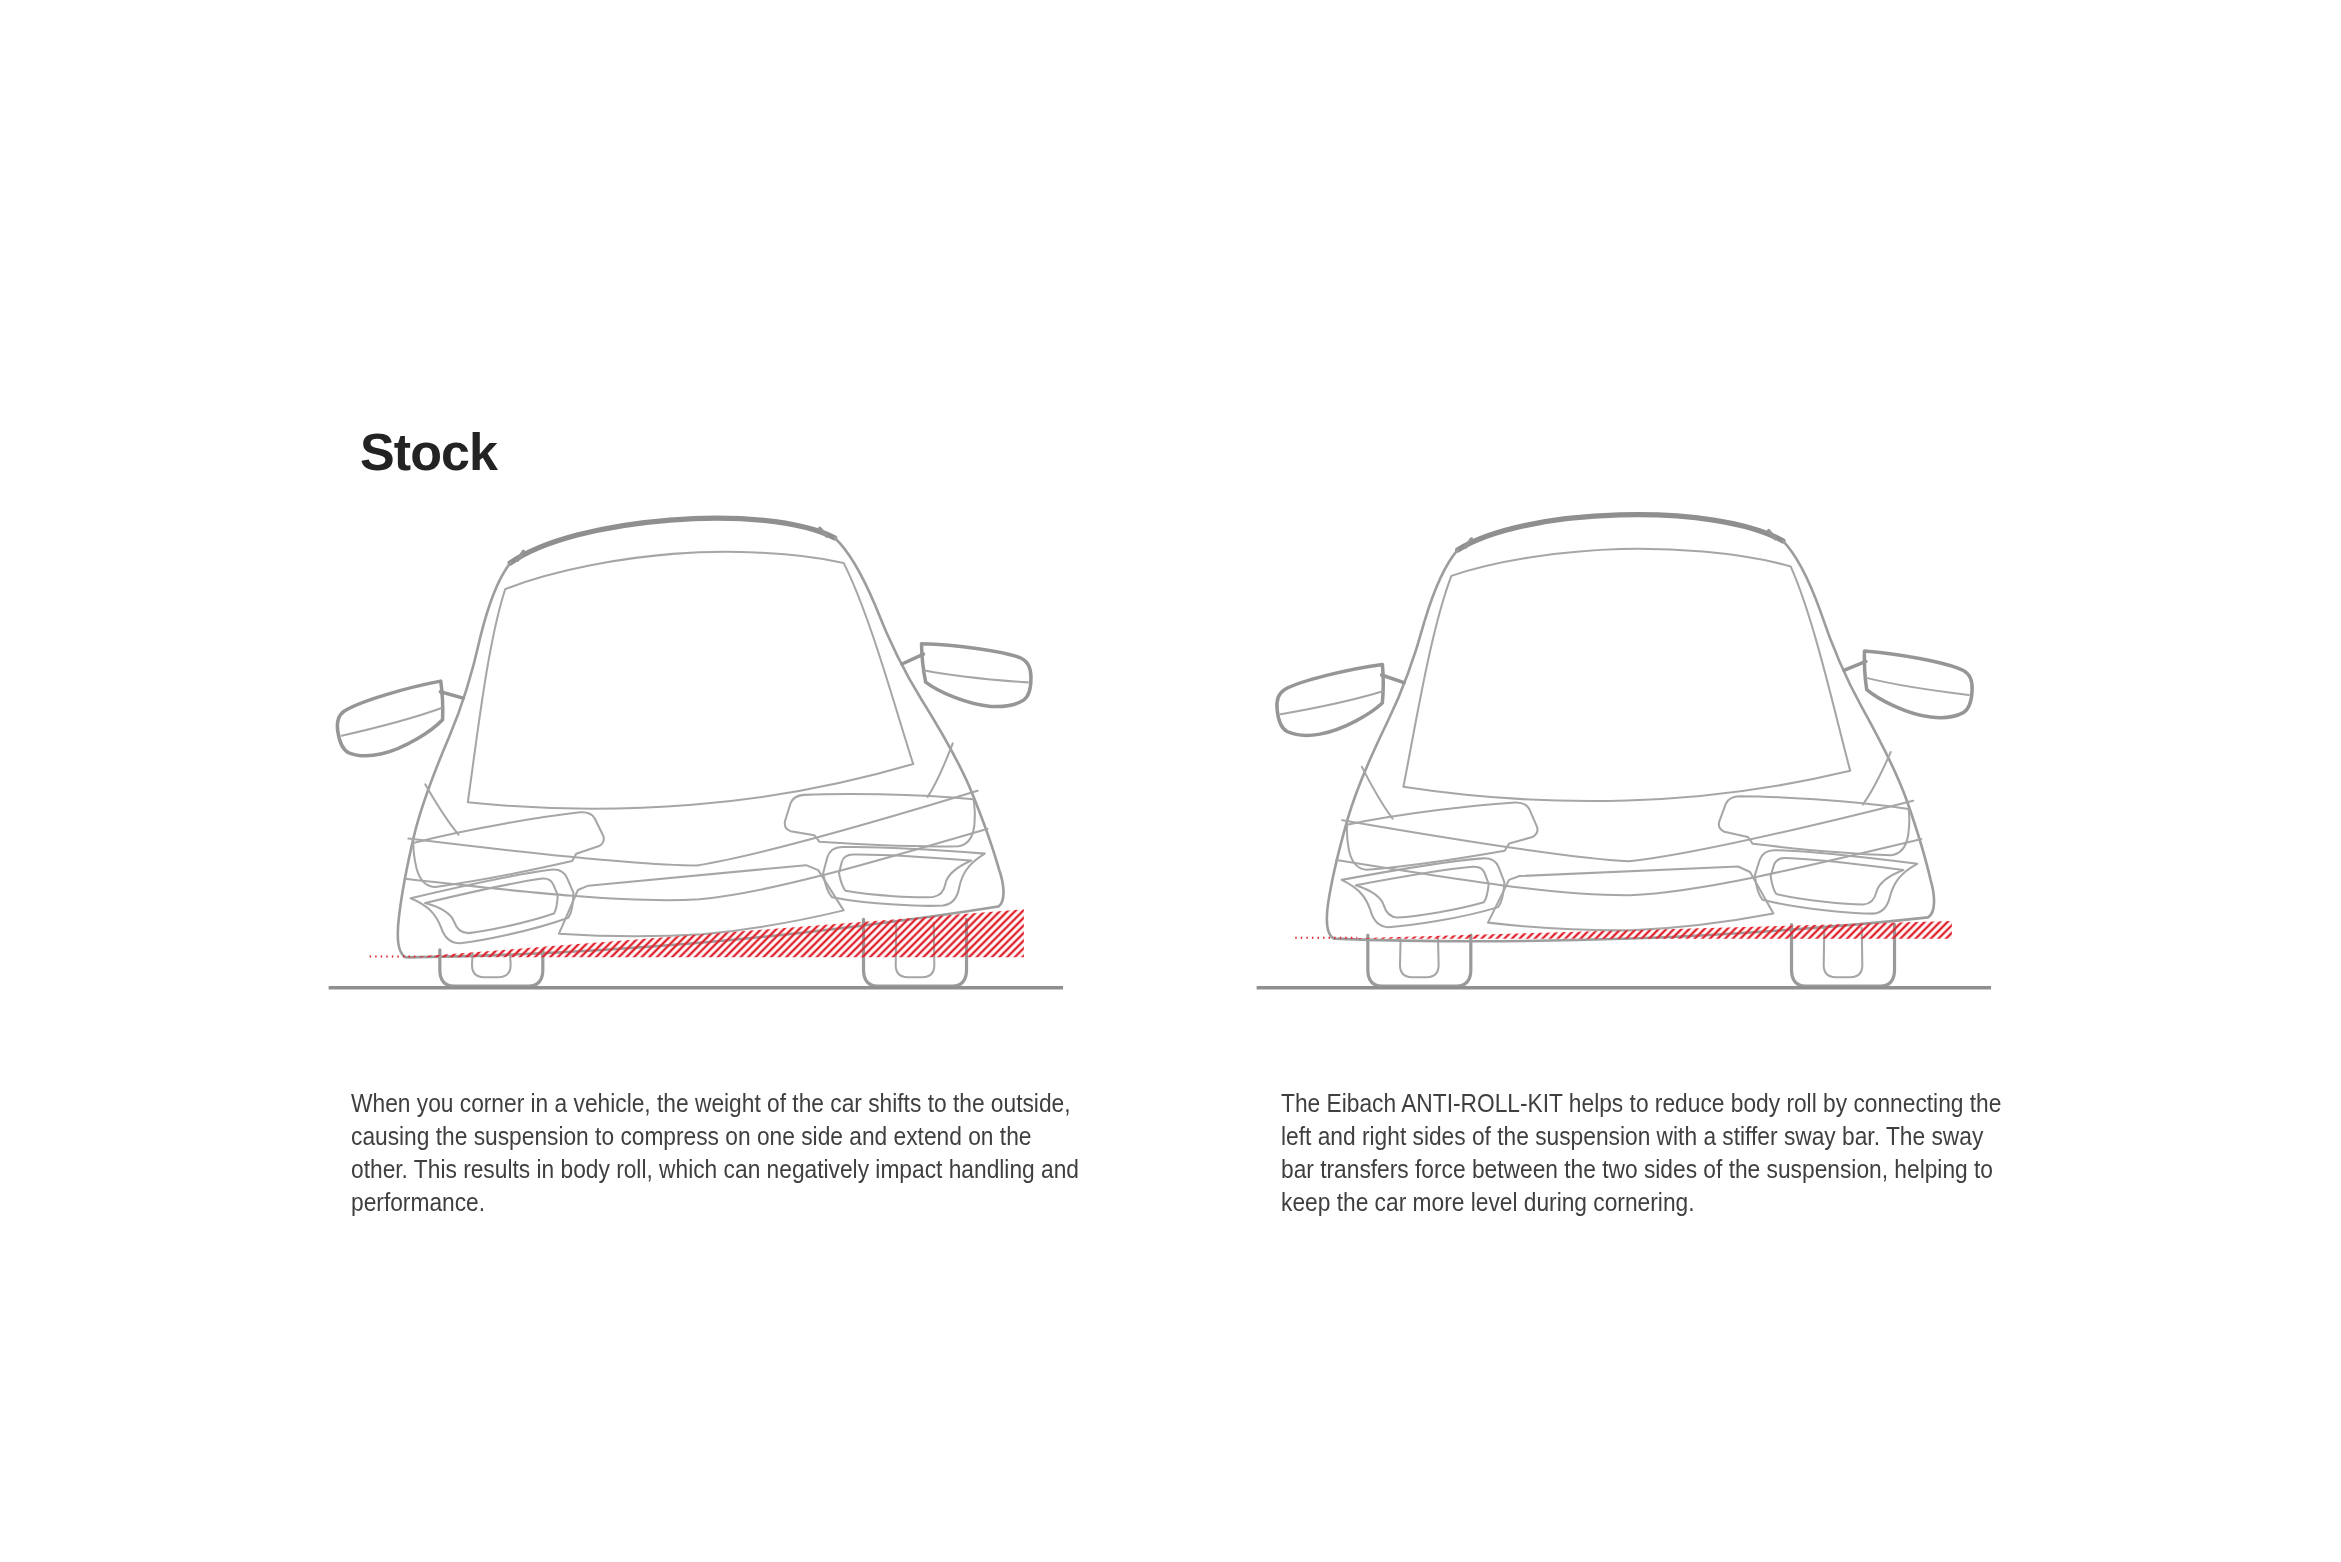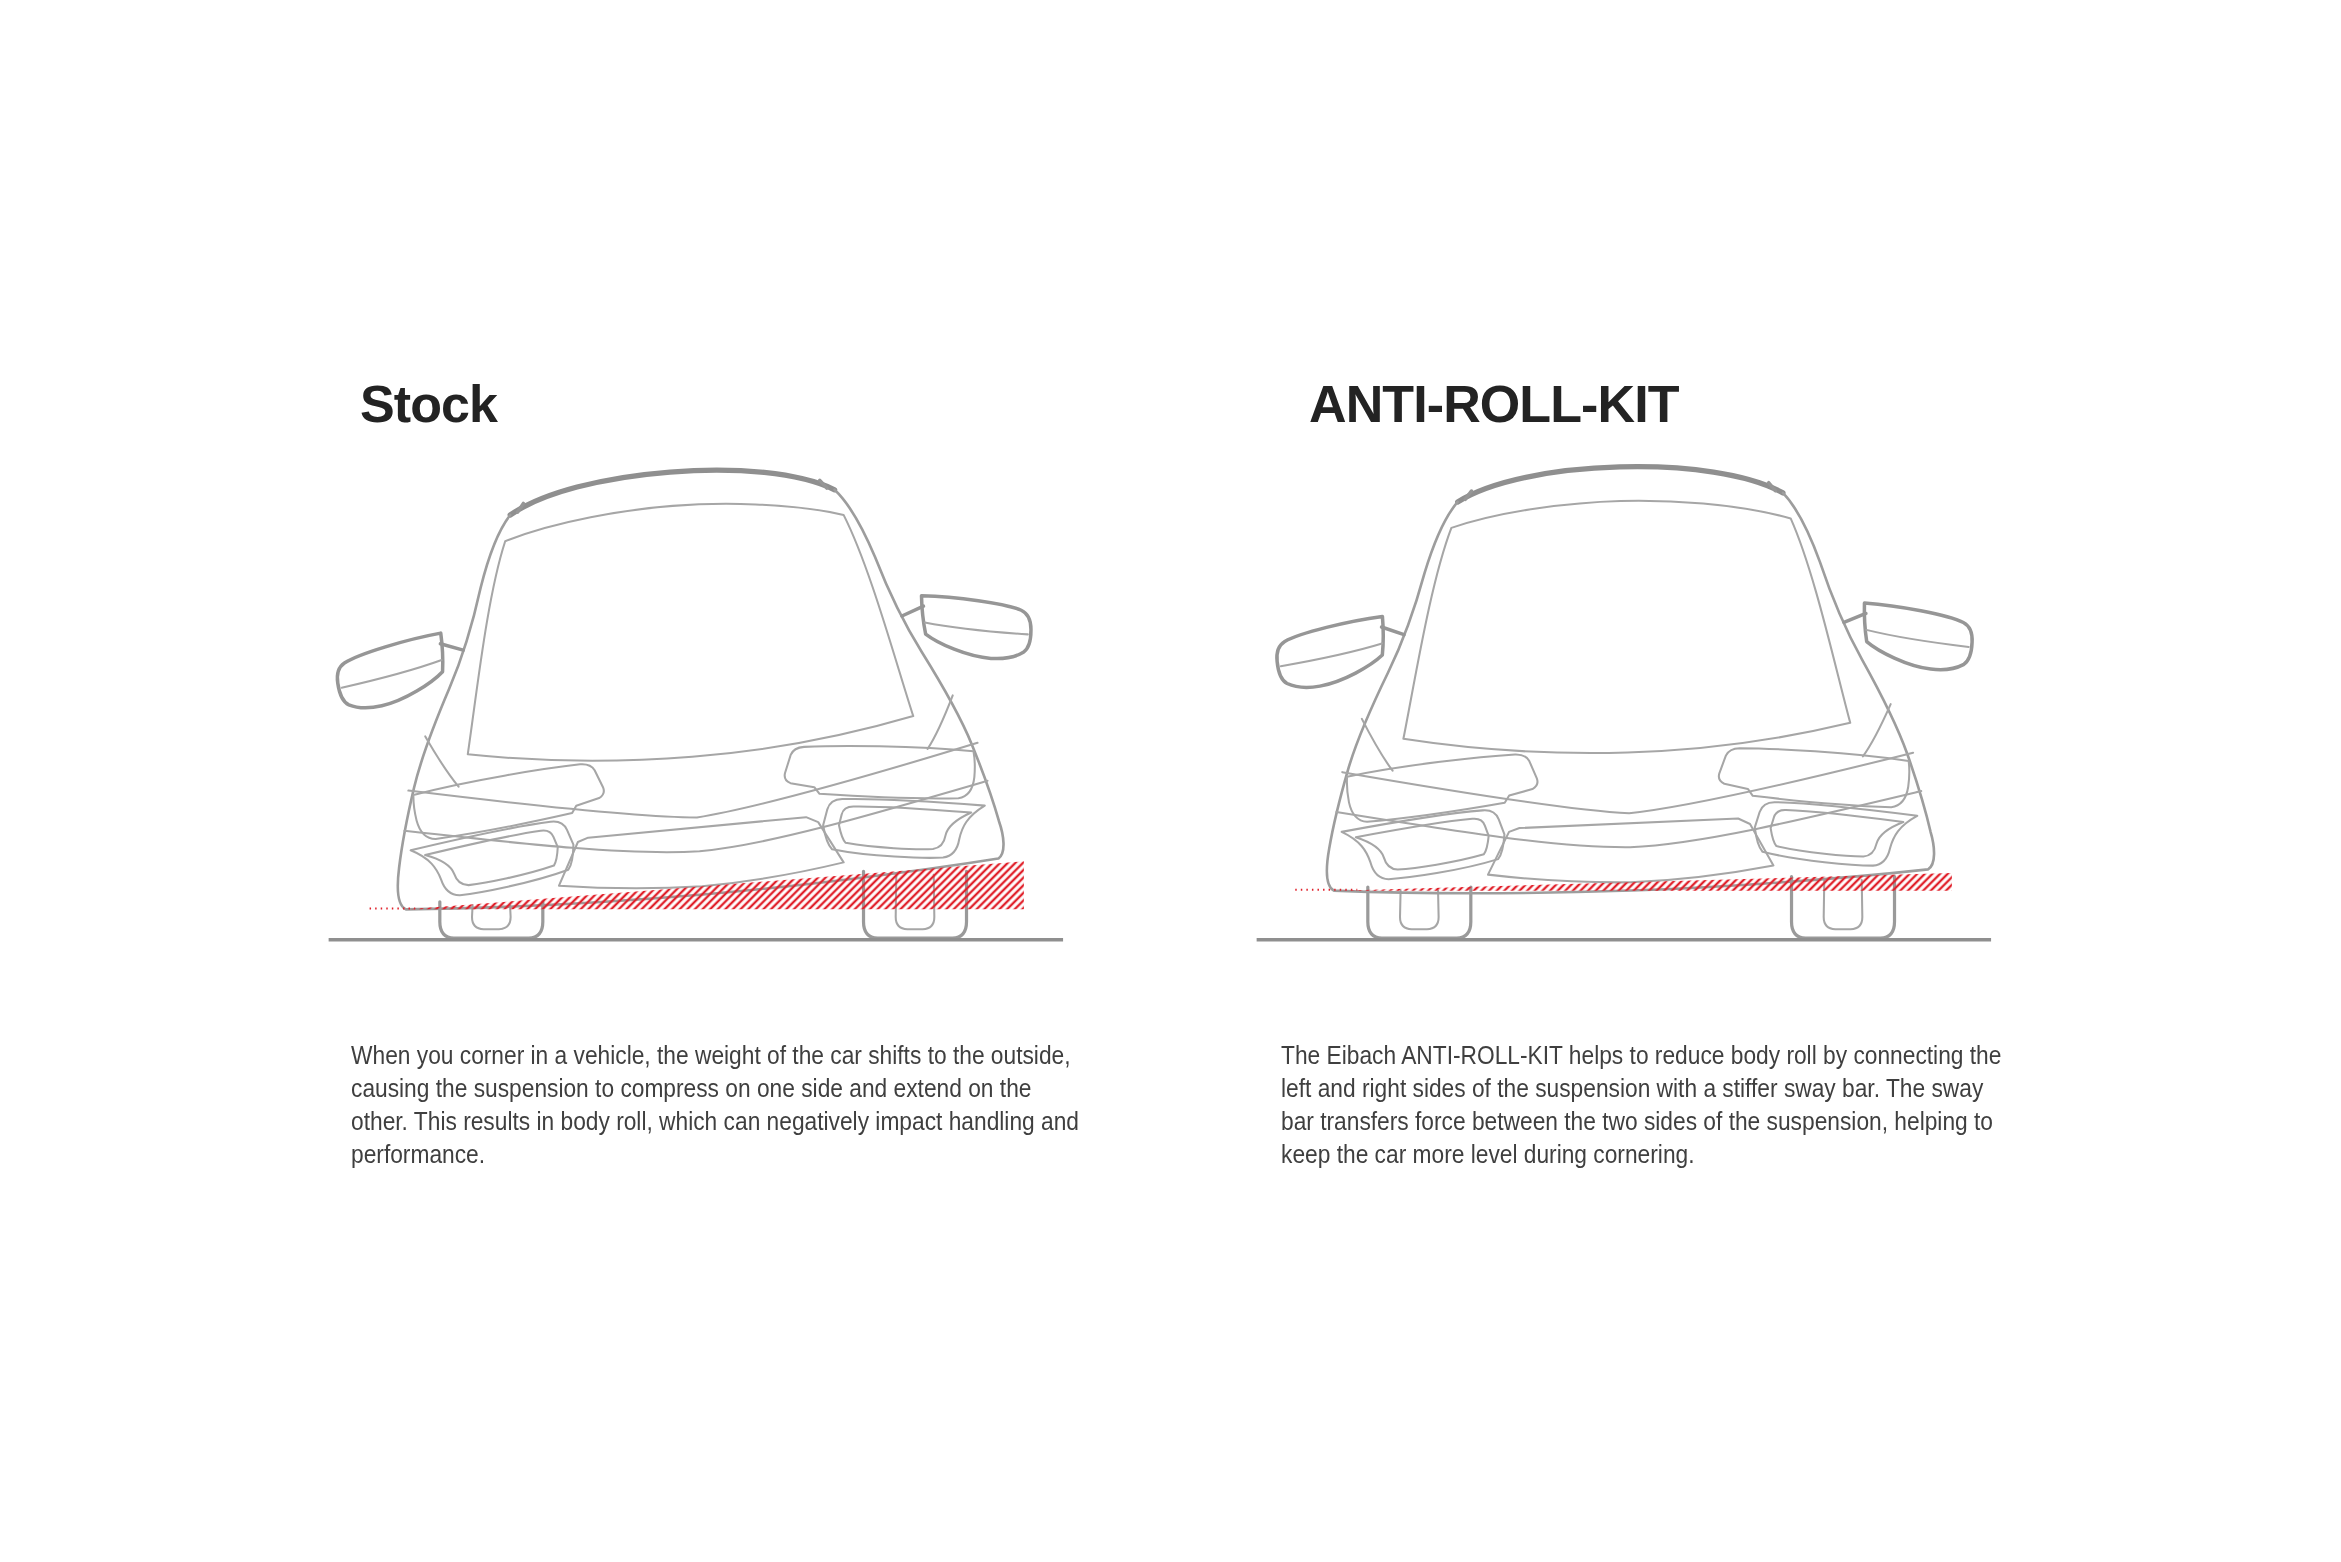--- a/index.html
+++ b/index.html
@@ -1,21 +1,21 @@
 <!DOCTYPE html>
 <html style="font-size:9.4px"><head>
 <meta charset="utf-8">
 <style>
   * { margin:0; padding:0; box-sizing:border-box; }
   html,body { background:#ffffff; }
   body {
     width:2342px; height:1562px; position:relative; overflow:hidden;
     font-family:"Liberation Sans","DejaVu Sans",sans-serif;
   }
-  .panel { position:absolute; inset:0; }
+  .panel { position:absolute; inset:0;margin-top:48px; }
   .panel-heading {
     position:absolute; top:378px;
     font-size:52px; font-weight:bold; line-height:1;
     letter-spacing:-0.9px; color:#232323; white-space:nowrap;
   }
   #stock-heading { left:360px; }
   #ark-heading   { left:1309px; }
   .car-svg { position:absolute; top:445px; width:752px; height:498px; }
   #stock-svg { left:314px; }
   #ark-svg   { left:1242px; }
@@ -124,21 +124,20 @@
       <line class="ln-gnd" x1="-20" y1="845" x2="1235" y2="845"></line>
     </svg>
 
     <p class="panel-desc" id="stock-desc">When you corner in a vehicle, the weight of the car shifts to the outside,
 causing the suspension to compress on one side and extend on the
 other. This results in body roll, which can negatively impact handling and
 performance.</p>
   </section>
 
   <section class="panel">
-    <h2 class="panel-heading" id="ark-heading">ANTI-ROLL-KIT</h2>
 
     <svg class="car-svg" id="ark-svg" viewBox="-45 0 1285 850" xmlns="http://www.w3.org/2000/svg">
 
       <g>
         <path class="ln-tire" d="M 170,755 L 170,814 Q 170,841 194,842 L 322,842 Q 346,841 346,814 L 346,755"></path>
         <path class="ln-lt" d="M 226,761 L 225,806 Q 225,826 245,827 L 271,827 Q 291,826 291,806 L 290,761"></path>
         <path class="ln-tire" d="M 894,737 L 894,814 Q 894,841 918,842 L 1046,842 Q 1070,841 1070,814 L 1070,737"></path>
         <path class="ln-lt" d="M 950,743 L 949,806 Q 949,826 969,827 L 995,827 Q 1015,826 1015,806 L 1014,743"></path>
       </g>
 

